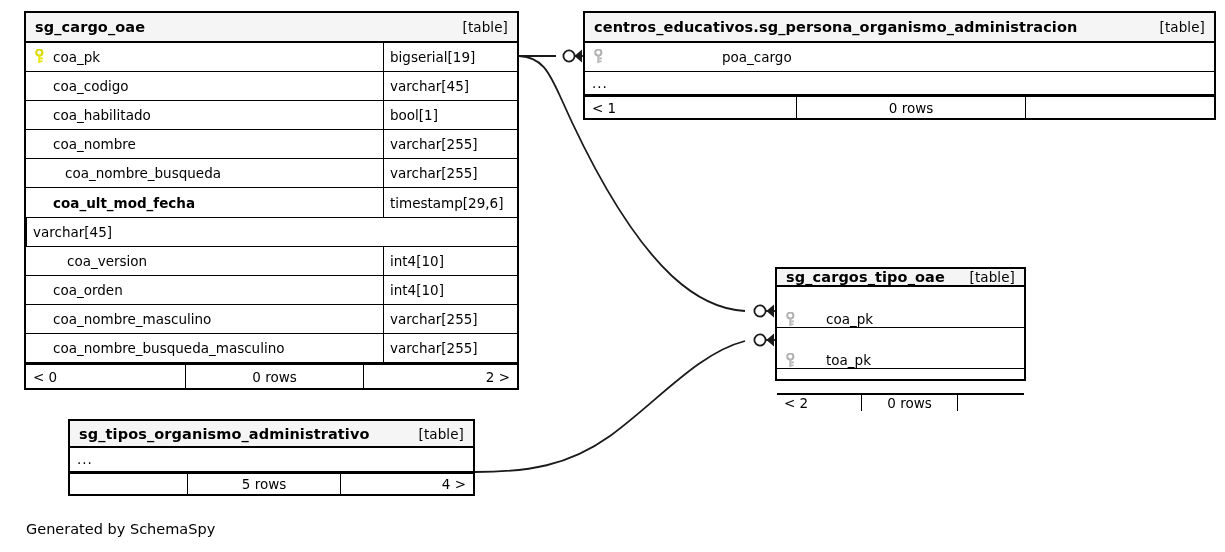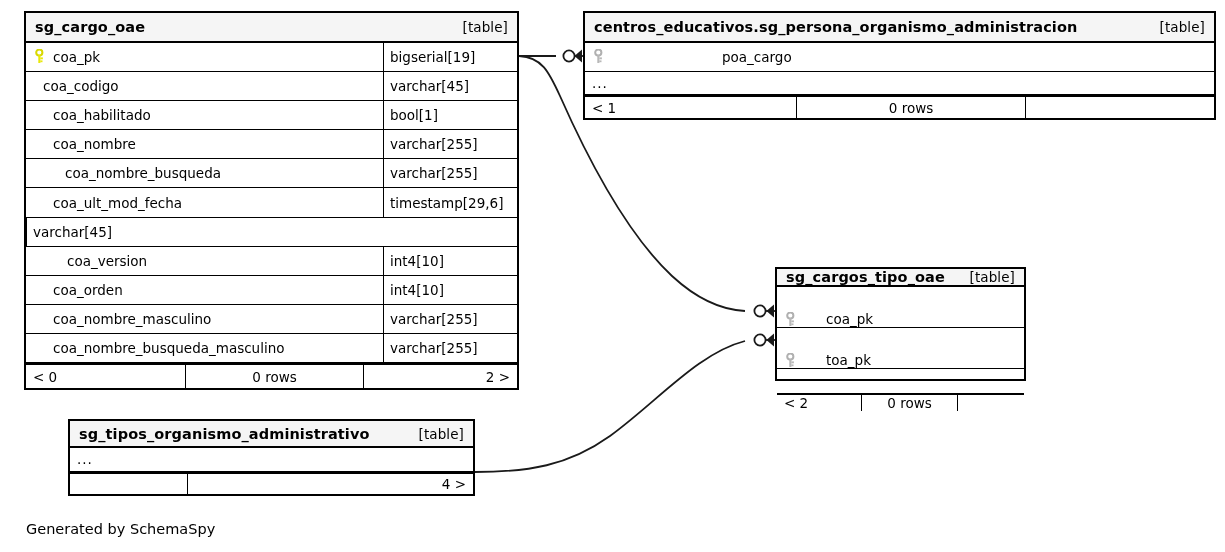--- a/index.html
+++ b/index.html
@@ -175,41 +175,41 @@
             <rect x="5.3" y="8.4" width="2.6" height="1.9" fill="#e8e80a"></rect>
             <rect x="5.3" y="11.4" width="2.2" height="1.8" fill="#e8e80a"></rect>
           </svg>
         </span>
         <span>coa_pk</span>
       </div>
       <div class="cell-type" style="width:134px;">bigserial[19]</div>
     </div>
 
     <div class="tbl-row" style="height:29.2px;">
-      <div class="cell-name" style="padding-left:17px;">coa_codigo</div>
+      <div class="cell-name" style="padding-left:27px;">coa_codigo</div>
       <div class="cell-type" style="width:134px;">varchar[45]</div>
     </div>
 
     <div class="tbl-row" style="height:29.2px;">
       <div class="cell-name" style="padding-left:27px;">coa_habilitado</div>
       <div class="cell-type" style="width:134px;">bool[1]</div>
     </div>
 
     <div class="tbl-row" style="height:29.2px;">
       <div class="cell-name" style="padding-left:27px;">coa_nombre</div>
       <div class="cell-type" style="width:134px;">varchar[255]</div>
     </div>
 
     <div class="tbl-row" style="height:29.2px;">
       <div class="cell-name" style="padding-left:39px;">coa_nombre_busqueda</div>
       <div class="cell-type" style="width:134px;">varchar[255]</div>
     </div>
 
     <div class="tbl-row" style="height:29.2px;">
-      <div class="cell-name" style="padding-left:27px;">coa_ult_mod_fecha</div>
+      <div class="cell-name" style="padding-left:27px;font-weight:bold;">coa_ult_mod_fecha</div>
       <div class="cell-type" style="width:134px;">timestamp[29,6]</div>
     </div>
 
     <div class="tbl-row" style="height:29.2px;">
       <div class="cell-type" style="width:134px;">varchar[45]</div>
     </div>
 
     <div class="tbl-row" style="height:29.2px;">
       <div class="cell-name" style="padding-left:41px;">coa_version</div>
       <div class="cell-type" style="width:134px;">int4[10]</div>
@@ -313,19 +313,20 @@
 
     <div class="tbl-header" style="height:28px;">
       <span>sg_tipos_organismo_administrativo</span>
       <span class="tag">[table]</span>
     </div>
 
     <div class="ellipsis-row" style="height:24px;">...</div>
 
     <div class="tbl-footer" style="height:23px;">
       <div class="foot-cell foot-left" style="width:117px;"></div>
+      <div class="foot-cell foot-mid" style="width:153px;">5 rows</div>
       <div class="foot-cell foot-right" style="flex:1 1 auto;">4 &gt;</div>
     </div>
   </div>
 
   <div id="caption">Generated by SchemaSpy</div>
 
 </div>
 
 </body></html>

